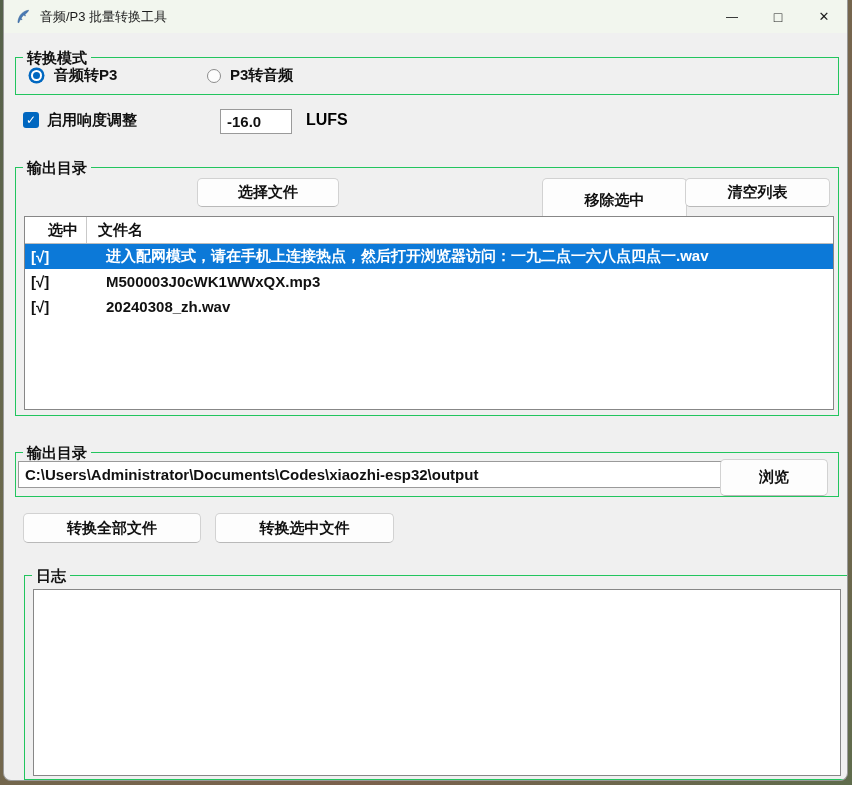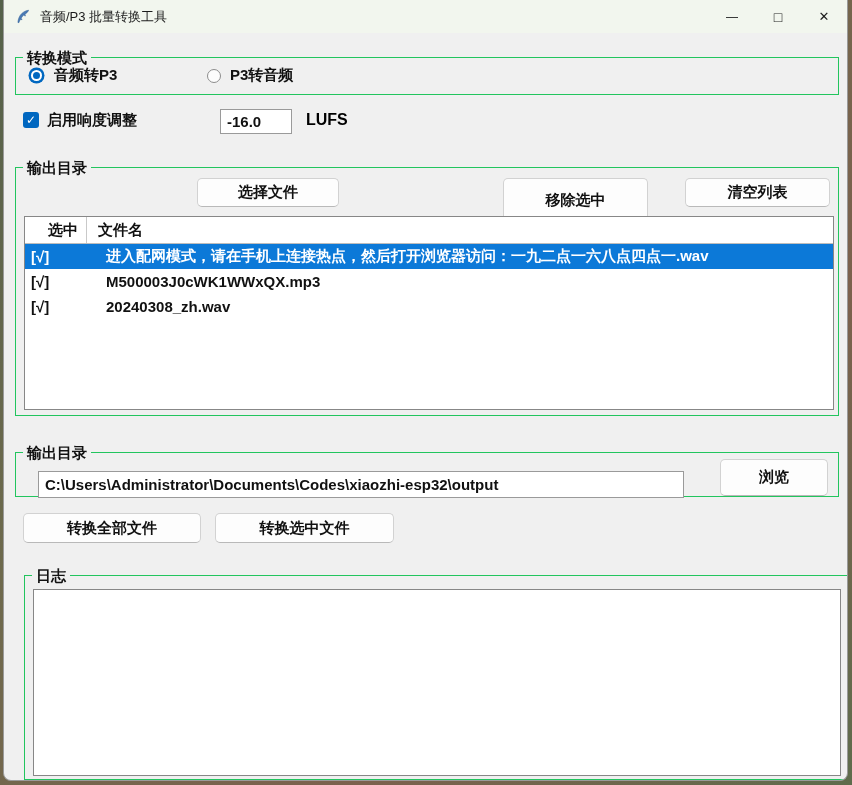--- a/index.html
+++ b/index.html
@@ -65,21 +65,21 @@
     background:#fff; border:1px solid #878787; overflow:hidden;
   }
   .thead { height:27px; display:flex; align-items:stretch; border-bottom:1px solid #bdbdbd; font-weight:700; font-size:15px; color:#111; }
   .th1 { width:62px; padding-left:23px; border-right:1px solid #c9c9c9; display:flex; align-items:center; }
   .th2 { padding-left:11px; display:flex; align-items:center; flex:1; }
   .trow { height:25px; display:flex; align-items:center; font-weight:700; font-size:15px; color:#111; white-space:nowrap; overflow:hidden; }
   .trow .c1 { width:70px; padding-left:6px; flex-shrink:0; }
   .trow .c2 { padding-left:11px; }
   .trow.selected { background:#0c79d8; color:#fff; }
   
-  #path-entry { left:22px; top:8px; width:646px; height:27px;margin-top:10px; }
+  #path-entry { left:2px; top:8px; width:792px; height:27px; }
   
   .logbox {
     position:absolute; left:8px; top:13px; width:808px; height:187px;
     background:#fff; border:1px solid #878787; font-size:14px; color:#111; padding:4px;
   }
 </style>
 </head>
 <body>
 
 <div class="window">
@@ -113,21 +113,21 @@
   <span class="checkbox">
     <span>✓</span>
   </span>
   <span class="chk-label">启用响度调整</span>
   <input id="lufs-entry" class="entry" value="-16.0" style="">
   <span class="lufs-unit">LUFS</span>
 
   <div class="group" style="left:11px; top:167px; width:824px; height:249px;">
     <span class="group-label">输出目录</span>
     <button class="btn" style="left:181px; top:10px; width:142px; height:29px;">选择文件</button>
-    <button class="btn" style="left:487px; top:10px; width:145px; height:45px;">移除选中</button>
+    <button class="btn" style="left:526px; top:10px; width:145px; height:45px;">移除选中</button>
     <button class="btn" style="left:669px; top:10px; width:145px; height:29px;">清空列表</button>
 
     <div class="filetable">
       <div class="thead">
         <div class="th1">选中</div>
         <div class="th2">文件名</div>
       </div>
       <div class="trow selected">
         <span class="c1">[√]</span>
         <span class="c2">进入配网模式，请在手机上连接热点，然后打开浏览器访问：一九二点一六八点四点一.wav</span>

